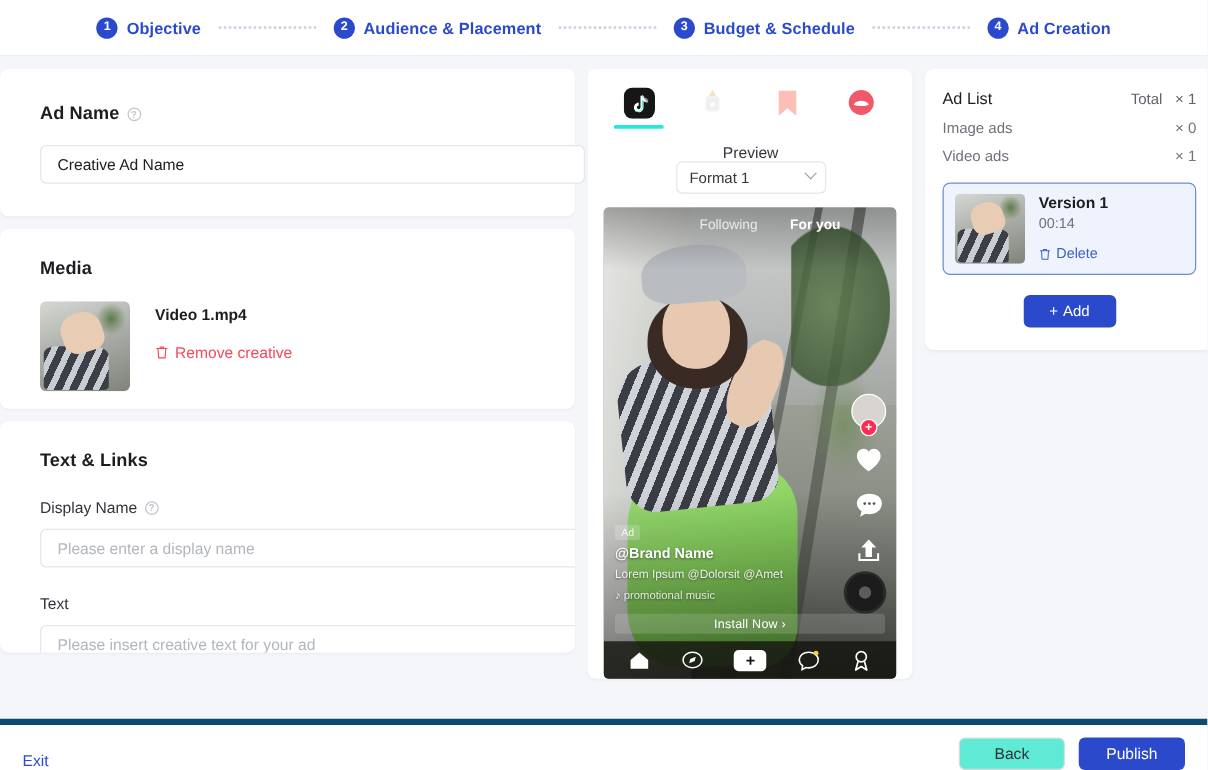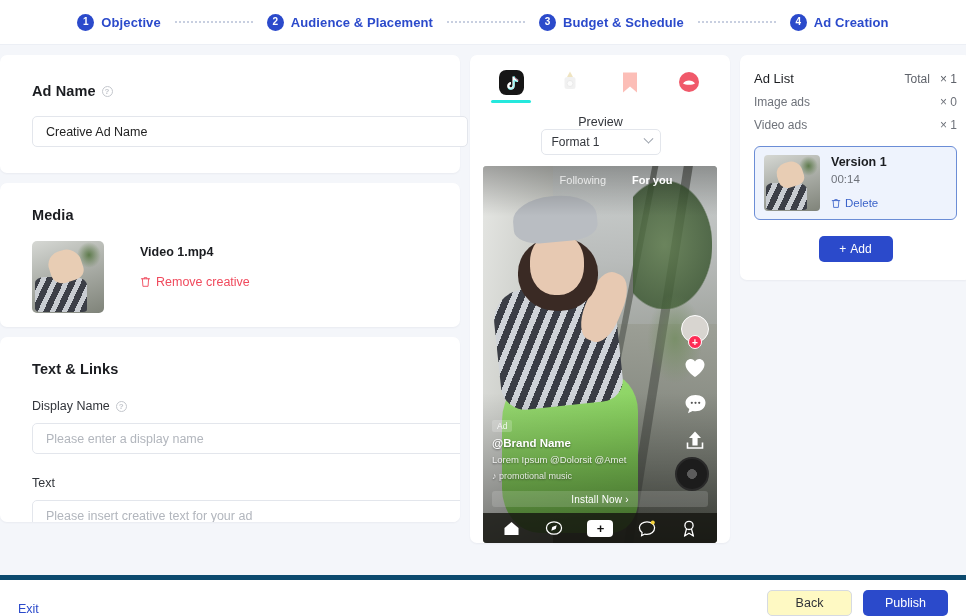--- a/index.html
+++ b/index.html
@@ -81,21 +81,21 @@
   }
   .field.value { color: #222; }
   .field.ph    { color: #b2b6bd; }
 
   
   .card-adname { padding: 28px 32px 30px 32px; height: 118px; }
   .card-adname .field { margin-top: 17px; }
 
   
   .card-media { padding: 24px 32px 26px 32px; height: 144px; }
-  .media-row { display: flex; gap: 36px; margin-top: 18px; }
+  .media-row { display: flex; gap: 20px; margin-top: 18px; }
   .thumb {
     width: 72px; height: 72px; border-radius: 5px;
     overflow: hidden; flex: 0 0 72px;
     position: relative;
   }
   .media-name { font-size: 12.5px; color: #1b1d21; font-weight: 600; margin-top: 4px; }
   .remove-link {
     margin-top: 16px; display: flex; align-items: center; gap: 5px;
     color: #f04a5d; font-size: 12.5px; cursor: pointer;
   }
@@ -230,21 +230,21 @@
   .al-del { font-size:11.5px; color:#3b63c9; margin-top:12px; display:flex; align-items:center; gap:4px; cursor:pointer; }
   .add-btn { margin:16px auto 0 auto; width:74px; height:26px; background:#2b4acb; color:#fff;
              border-radius:5px; font-size:12px; display:flex; align-items:center; justify-content:center;
              gap:4px; cursor:pointer; border:none; font-family:inherit; }
 
   
   .footer { height:41px; flex:0 0 41px; background:#fff; border-top:5px solid #0c4a6e;
             display:flex; align-items:flex-end; justify-content:space-between; padding:0 18px; }
   .exit { color:#2b4acb; font-size:12.5px; cursor:pointer; }
   .foot-right { display:flex; gap:11px; }
-  .btn-back { width:85px; height:26px; border:1px solid #d6dae2; border-radius:5px; background:#fef9c3;
+  .btn-back { width:85px; height:26px; border:1px solid #d6dae2; border-radius:5px; background:#5eead4;
               color:#2f3238; font-size:12.5px; cursor:pointer; font-family:inherit; }
   .btn-pub  { width:85px; height:26px; border:none; border-radius:5px; background:#2b4acb;
               color:#fff; font-size:12.5px; cursor:pointer; font-family:inherit; }
 
   
   .artwork { position:absolute; inset:0; background:linear-gradient(160deg,#d6d8d4 0%,#b1b4ae 40%,#7f8379 100%); }
   .artwork .hand { position:absolute; left:24%; top:12%; width:46%; height:44%; background:#e8cdb4; border-radius:42% 46% 30% 36%; transform:rotate(-18deg); }
   .artwork .fg  { position:absolute; right:4%; top:2%; width:34%; height:36%;
                   background:radial-gradient(ellipse at 50% 50%, #5e7b4c, rgba(94,123,76,0) 70%); }
   .artwork .clo { position:absolute; left:4%; bottom:2%; width:72%; height:48%;

